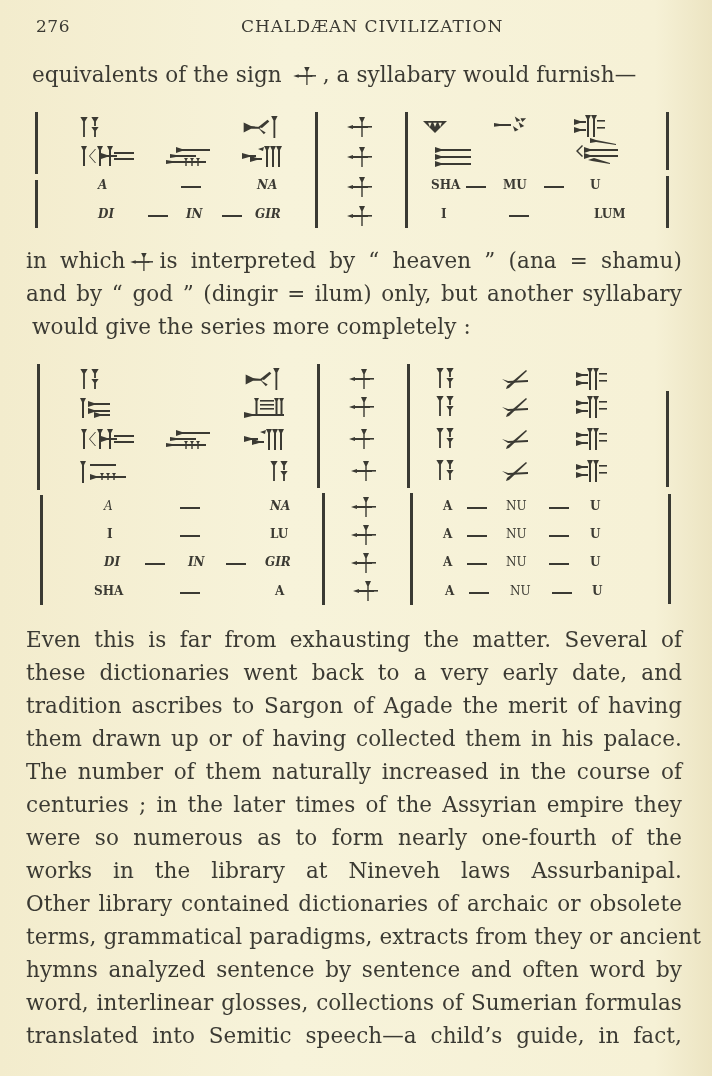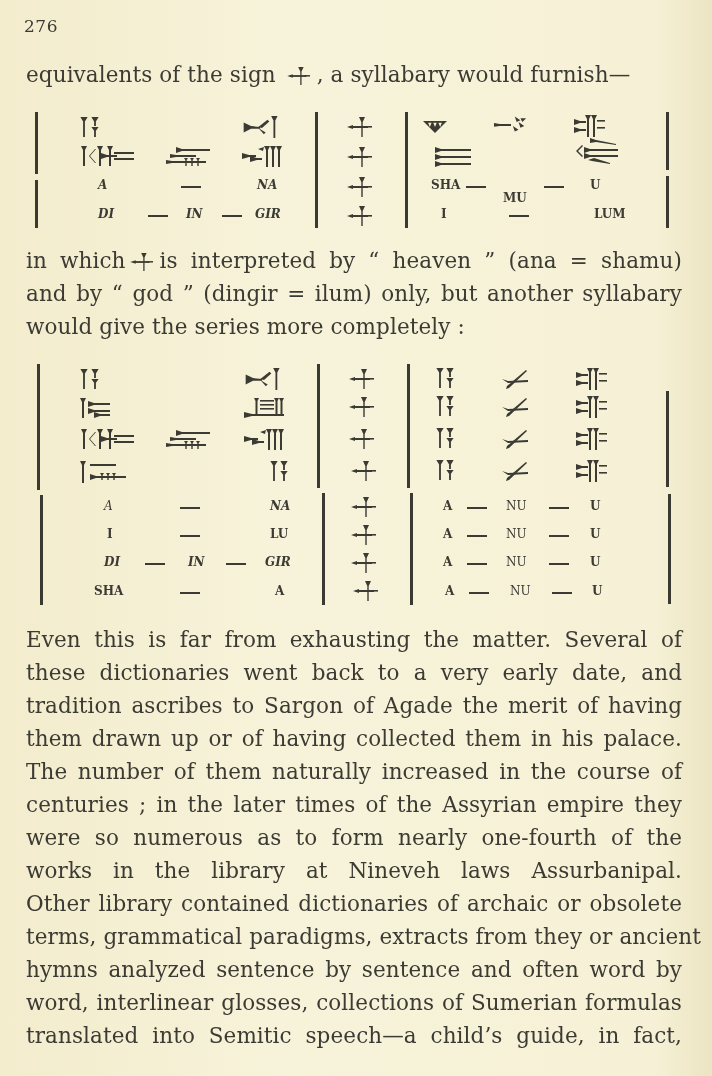--- a/index.html
+++ b/index.html
@@ -3,27 +3,27 @@
   <meta charset="utf-8">
   <style>
     html, body { margin: 0; padding: 0; }
     body {
       width: 712px; height: 1076px; overflow: hidden; position: relative;
       background: #f6f1d6;
       background-image: linear-gradient(90deg, #f3eccd 0%, #f7f3da 40%, #f6f1d6 92%, #ece4c2 100%);
       color: #3b3a33;
       font-family: "DejaVu Serif", "Liberation Serif", serif;
     }
-    .running-head { position: absolute; top: 16px; left: 24px; right: 30px; height: 24px; font-size: 17px; }
+    .running-head { position: absolute; top: 16px; left: 36px; right: 30px; height: 24px; font-size: 17px; }
     .page-num { position: absolute; left: 0; top: 0; font-size: 17px; letter-spacing: 0.5px; }
     .head-title { position: absolute; left: 205px; top: 0; font-size: 17px; letter-spacing: 1px; }
 
     .line { position: absolute; left: 26px; width: 656px; font-size: 21.5px; white-space: nowrap;
             text-align: justify; text-align-last: justify; line-height: 30px; letter-spacing: 0.1px; }
-    .line.last { text-align-last: left; }
+    .line.last { text-align-last: left; margin-left: 6px; }
     .inline-sign { display: inline-block; vertical-align: middle; margin: 0 3px; }
 
     .tbl { position: absolute; }
     .vbar { position: absolute; width: 2.5px; background: #3a3a33; }
     .cell { position: absolute; font-size: 12px; font-weight: bold; white-space: nowrap; color: #3b3a33; }
     .cell.it { font-style: italic; }
     .dash { position: absolute; height: 1.8px; background: #3b3a33; }
     .cun { position: absolute; }
     svg { display: block; }
   </style>
@@ -153,20 +153,21 @@
       <path d="M10 14 L16 16 L46 16 L46 18 L16 18 L10 20 Z" fill="#3b3a33"></path>
       <path d="M20 13 L24 13 L22.7 15 L22.7 20 L21.3 20 L21.3 15 Z" fill="#3b3a33"></path>
       <path d="M26 13 L30 13 L28.7 15 L28.7 20 L27.3 20 L27.3 15 Z" fill="#3b3a33"></path>
       <path d="M32 13 L36 13 L34.7 15 L34.7 20 L33.3 20 L33.3 15 Z" fill="#3b3a33"></path>
     </symbol>
   </defs>
 </svg>
 
 <div class="running-head">
   <span class="page-num">276</span>
+  <span class="head-title">CHALDÆAN CIVILIZATION</span>
 </div>
 
 <div class="line last" style="top:60px;">
   <span>equivalents of the sign</span>
   <svg class="inline-sign" width="28" height="20">
       <use href="#dingir"></use>
     </svg><span>, a syllabary would furnish—</span>
 </div>
 
 <div class="tbl" style="left:0;top:0;">
@@ -220,21 +221,21 @@
     </svg>
 
   <span class="cell it" style="left:98px;top:178px;">A</span>
   <div class="dash" style="left:181px;top:186px;width:20px;"></div>
   <span class="cell it" style="left:257px;top:178px;">NA</span>
   <svg class="cun" style="left:346px;top:176px;" width="30" height="22">
       <use href="#dingir"></use>
     </svg>
   <span class="cell" style="left:431px;top:178px;">SHA</span>
   <div class="dash" style="left:466px;top:186px;width:20px;"></div>
-  <span class="cell" style="left:503px;top:178px;margin-top:13px;">MU</span>
+  <span class="cell" style="left:503px;top:178px;">MU</span>
   <div class="dash" style="left:544px;top:186px;width:20px;"></div>
   <span class="cell" style="left:590px;top:178px;">U</span>
 
   <span class="cell it" style="left:98px;top:207px;">DI</span>
   <div class="dash" style="left:148px;top:215px;width:20px;"></div>
   <span class="cell it" style="left:186px;top:207px;">IN</span>
   <div class="dash" style="left:222px;top:215px;width:20px;"></div>
   <span class="cell it" style="left:255px;top:207px;">GIR</span>
   <svg class="cun" style="left:346px;top:205px;" width="30" height="22">
       <use href="#dingir"></use>

